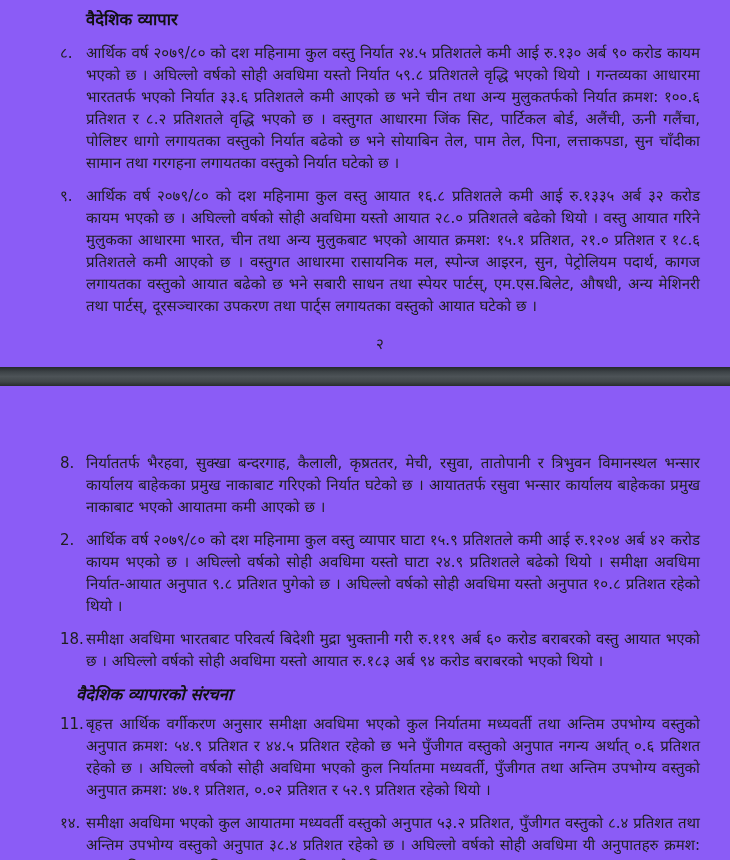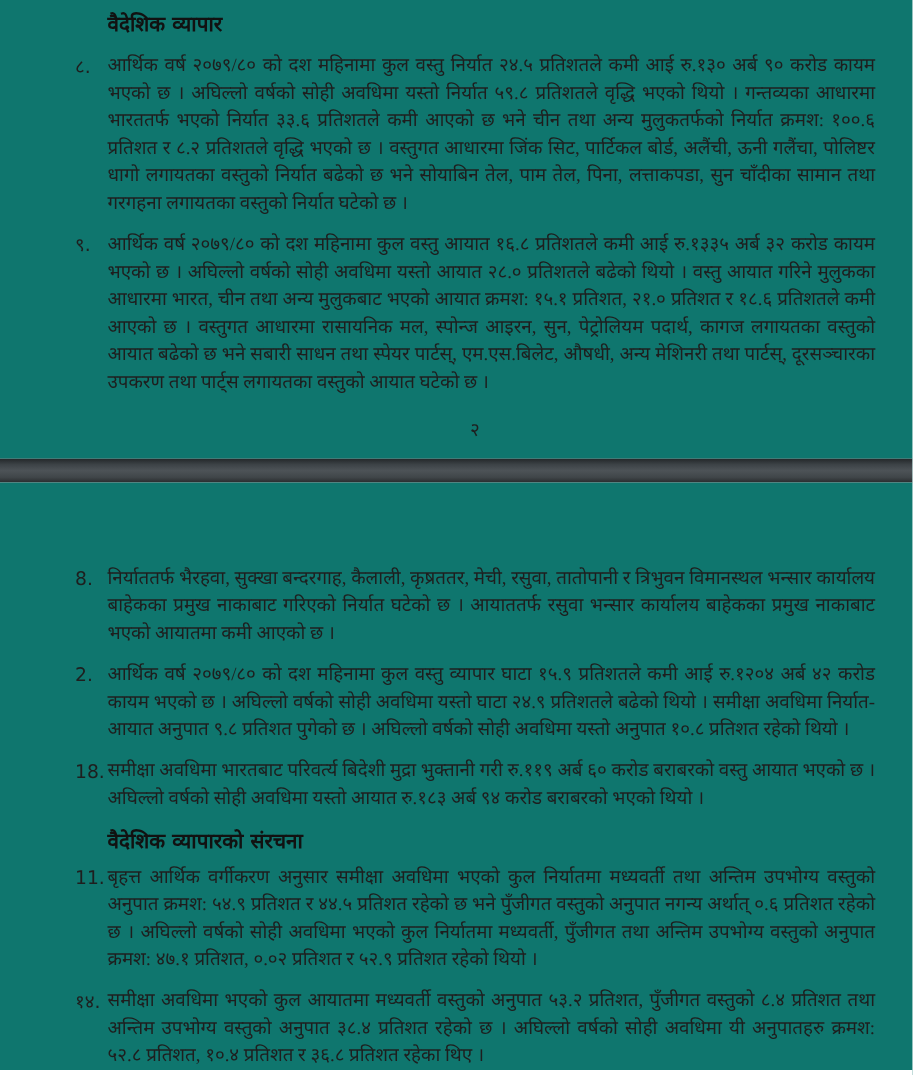--- a/index.html
+++ b/index.html
@@ -9,52 +9,52 @@
     height: 860px;
     overflow: hidden;
     background: #ffffff;
   }
   .doc {
     width: 730px;
     font-family: "DejaVu Sans", sans-serif;
     color: #1e1e1e;
   }
   .page {
-    background: #0f766e;
+    background: #8b5cf6;
   }
   .page-1 {
     padding: 8px 30px 0 60px;
   }
   .page-2 {
     padding: 66px 30px 0 60px;
   }
   .section-heading {
     font-size: 16.5px;
     font-weight: bold;
     line-height: 24px;
     margin: 0 0 10px 26px;
     color: #111111;
   }
   .section-heading.second {
-    margin: 0 0 6px 26px;
+    margin: 0 0 6px 16px;
+    font-style: italic;
   }
   .para {
     display: flex;
     font-size: 15px;
     line-height: 22px;
     margin: 0 0 11px 0;
   }
   .para .num {
     flex: 0 0 26px;
     text-align: left;
   }
   .para .body {
     flex: 1;
     text-align: justify;
-    font-family: Liberation Serif, serif;
   }
   .page-number {
     text-align: center;
     font-size: 15px;
     line-height: 22px;
     margin-top: 16px;
     padding-bottom: 12px;
   }
   .page-separator {
     height: 19px;

